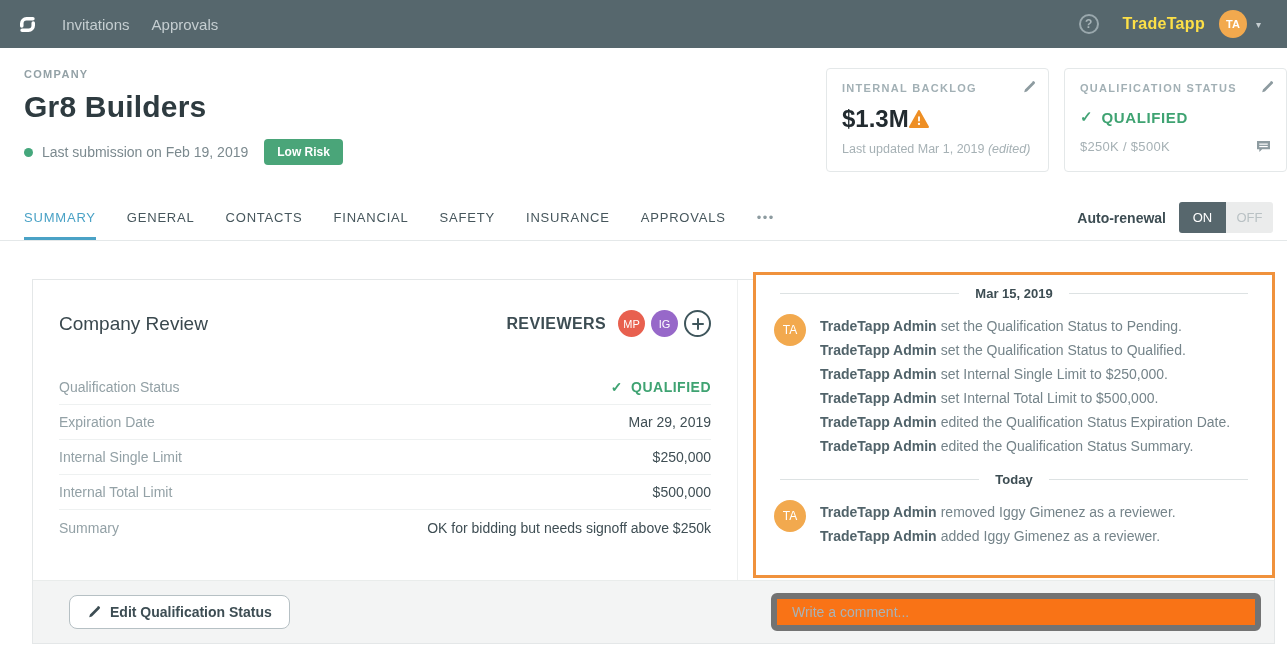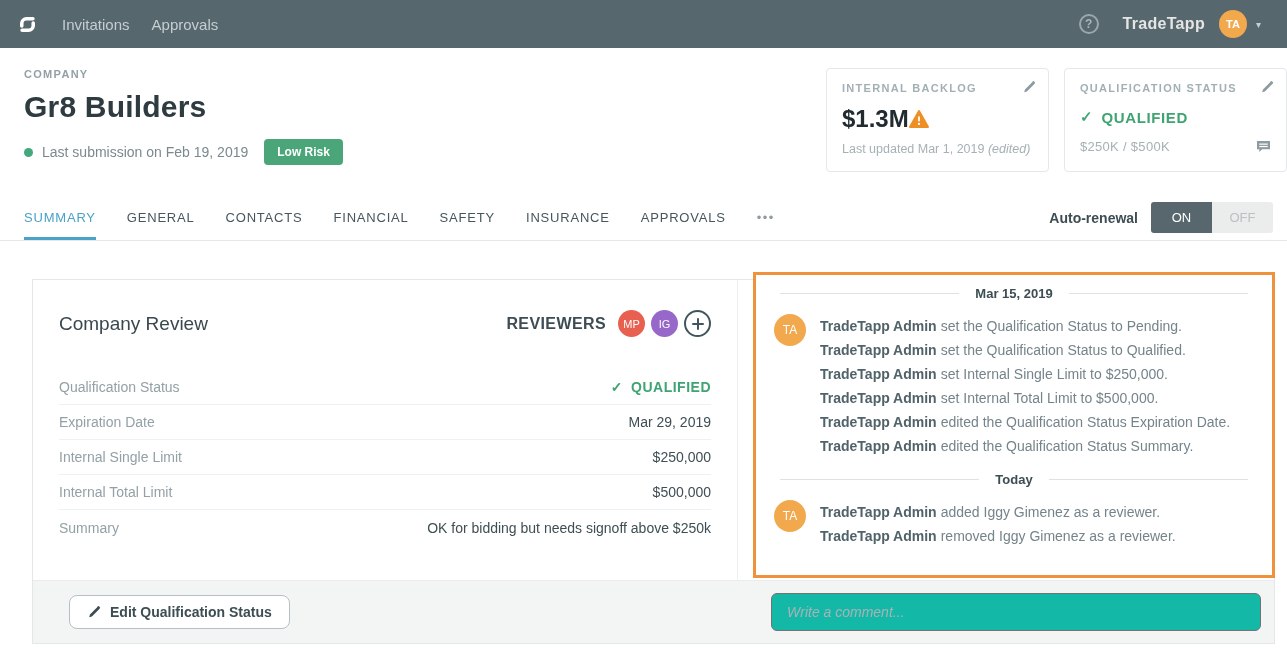--- a/index.html
+++ b/index.html
@@ -8,21 +8,21 @@
     font-family:"Liberation Sans", sans-serif; color:#3f4e54;
   }
   
   .navbar { height:48px; background:#56676d; display:flex; align-items:center; padding:0 26px 0 14px; }
   .logo { width:26px; height:26px; margin-right:22px; display:flex; align-items:center; justify-content:center; }
   .nav-link { color:#c5ced1; font-size:15px; margin-right:22px; cursor:pointer; }
   .nav-right { margin-left:auto; display:flex; align-items:center; }
   .help-icon { width:20px; height:20px; border:2px solid #9aa8ad; border-radius:50%; color:#a7b4b8;
     font-size:12px; font-weight:bold; display:flex; align-items:center; justify-content:center; cursor:pointer; }
   .user-menu { display:flex; align-items:center; margin-left:24px; cursor:pointer; }
-  .brand { color:#e5e5e5; font-size:16px; font-weight:bold; letter-spacing:.3px; margin-right:14px; }
+  .brand { color:#fde047; font-size:16px; font-weight:bold; letter-spacing:.3px; margin-right:14px; }
   .nav-avatar { width:28px; height:28px; border-radius:50%; background:#f2a94e; color:#fff;
     font-size:11px; font-weight:bold; display:flex; align-items:center; justify-content:center; }
   .caret { color:#c5ced1; font-size:10px; margin-left:9px; }
 
   
   .page-header { display:flex; padding:20px 0 0 24px; }
   .eyebrow { font-size:11px; letter-spacing:1.3px; color:#93a1a6; font-weight:bold; }
   .company-name { font-size:30px; font-weight:bold; color:#2e3b40; margin-top:10px; letter-spacing:.2px; }
   .submission-row { display:flex; align-items:center; margin-top:15px; }
   .green-dot { width:9px; height:9px; border-radius:50%; background:#45a77c; margin-right:9px; }
@@ -48,21 +48,21 @@
   
   .tab-bar { display:flex; align-items:stretch; height:46px; margin-top:23px;
     border-bottom:1px solid #e4e8e9; padding:0 14px 0 24px; }
   .tab { display:flex; align-items:center; font-size:13px; letter-spacing:.8px; color:#46565c;
     margin-right:31px; border-bottom:3px solid transparent; padding-top:2px; cursor:pointer; }
   .tab.active { color:#4aa2c6; border-bottom-color:#4aa2c6; }
   .tab.more { color:#8d9ba0; letter-spacing:1.5px; }
   .tab-bar-right { margin-left:auto; display:flex; align-items:center; }
   .auto-renewal-label { font-size:14px; font-weight:bold; color:#3d4d53; margin-right:13px; }
   .toggle { display:flex; border-radius:3px; overflow:hidden; }
-  .toggle-seg { width:61px; height:31px; font-size:13px; display:flex; align-items:center;
+  .toggle-seg { width:47px; height:31px; font-size:13px; display:flex; align-items:center;
     justify-content:center; cursor:pointer; }
   .toggle-on { background:#57676d; color:#fff; }
   .toggle-off { background:#ebecec; color:#b9c1c4; }
 
   
   .main { padding:38px 12px 0 32px; }
   .main-card { width:1243px; display:grid; grid-template-columns:705px 1fr; grid-template-rows:300px 63px;
     border:1px solid #e4e7e8; background:#fff; position:relative; }
   .review-panel { grid-column:1; grid-row:1; padding:30px 26px 0 26px; border-right:1px solid #eef0f0; }
   .review-header { display:flex; align-items:center; }
@@ -95,23 +95,23 @@
   .entries { font-size:14px; line-height:24px; color:#75848a; }
   .entry-actor { font-weight:bold; color:#51636a; margin-right:4px; }
   .divider-today { margin-top:14px; }
 
   
   .card-footer { grid-column:1 / 3; grid-row:2; background:#f3f4f4; border-top:1px solid #e9eceb;
     display:flex; align-items:center; padding:0 13px 0 36px; }
   .edit-btn { display:flex; align-items:center; gap:9px; background:#fff; border:1px solid #b6c0c4;
     border-radius:8px; height:34px; padding:0 17px; font-size:14px; font-weight:bold; color:#3d4d53; cursor:pointer;
     font-family:"Liberation Sans", sans-serif; }
-  .comment-input { margin-left:auto; width:490px; height:38px; border:1px solid #737373; border-radius:6px;
-    padding:0 15px; font-size:14px; color:#3f4e54; outline:none; background:#14b8a6;
-    font-family:"Liberation Sans", sans-serif;font-style:italic; }
+  .comment-input { margin-left:auto; width:490px; height:38px; border:6px solid #737373; border-radius:6px;
+    padding:0 15px; font-size:14px; color:#3f4e54; outline:none; background:#f97316;
+    font-family:"Liberation Sans", sans-serif; }
   .comment-input::placeholder { color:#a9b3b7; }
 </style>
 </head>
 <body>
 
 <div class="navbar">
   <span class="logo">
     <svg viewBox="0 0 24 24" width="25" height="25" fill="none" stroke="#fff" stroke-width="3.4" stroke-linecap="round">
       <path d="M6.5 13.5 v-2.5 a4.5 4.5 0 0 1 4.5 -4.5 h6.2"></path>
       <path d="M17.5 10.5 v2.5 a4.5 4.5 0 0 1 -4.5 4.5 h-6.2"></path>
@@ -269,22 +269,22 @@
         </div>
       </div>
       <div class="date-divider divider-today">
         <span class="divider-line"></span>
         <span class="divider-text">Today</span>
         <span class="divider-line"></span>
       </div>
       <div class="activity-group">
         <span class="feed-avatar">TA</span>
         <div class="entries">
+          <div><span class="entry-actor">TradeTapp Admin</span><span>removed Iggy Gimenez as a reviewer.</span></div>
           <div><span class="entry-actor">TradeTapp Admin</span><span>added Iggy Gimenez as a reviewer.</span></div>
-          <div><span class="entry-actor">TradeTapp Admin</span><span>removed Iggy Gimenez as a reviewer.</span></div>
         </div>
       </div>
     </div>
 
     <div class="card-footer">
       <button class="edit-btn">
         <span style="line-height:0; color:#3d4d53;">
           <svg viewBox="0 0 16 16" width="14" height="14">
               <path d="M11.7 1.6a1.55 1.55 0 0 1 2.2 0l.5.5a1.55 1.55 0 0 1 0 2.2l-8.8 8.8-3.1.9.9-3.1 8.8-8.8z" fill="currentColor"></path>
             </svg>

